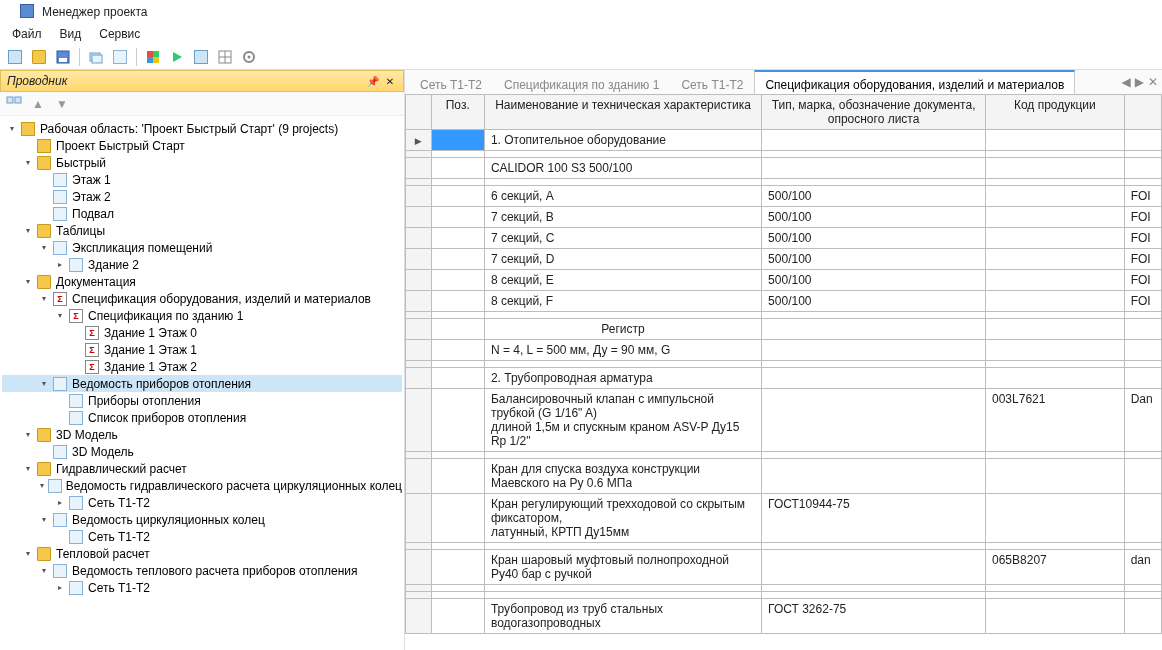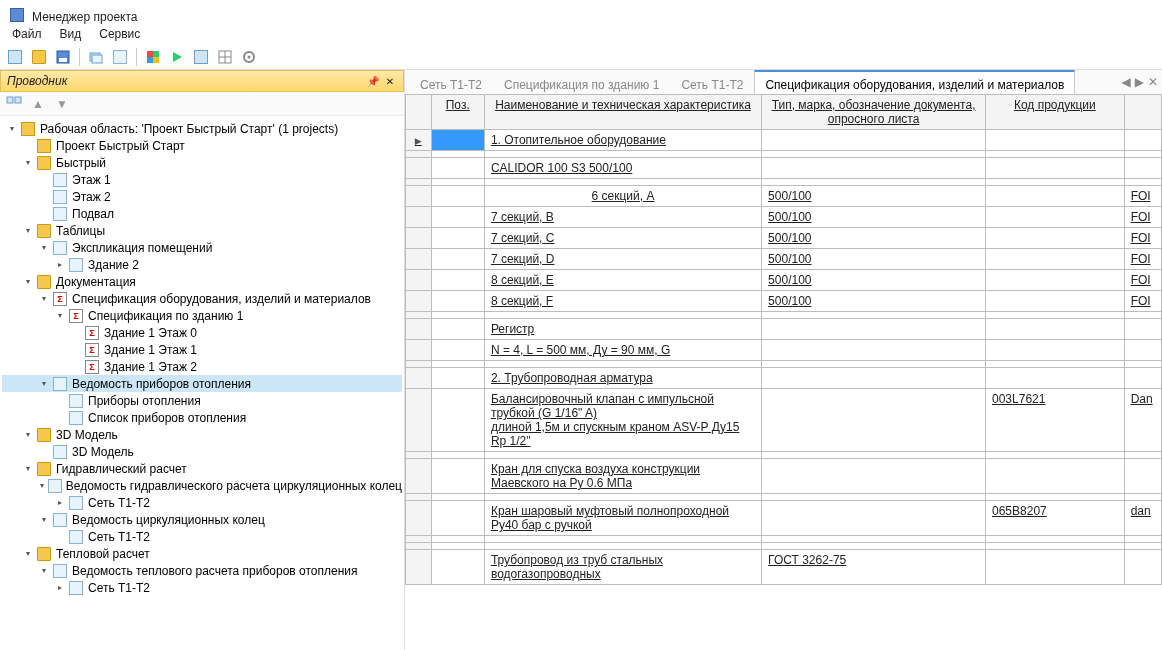--- a/index.html
+++ b/index.html
@@ -1,17 +1,17 @@
 <!DOCTYPE html>
 <html><head>
 <meta charset="utf-8">
 <style>
 * { box-sizing: border-box; margin: 0; padding: 0; font-family: "Segoe UI", Tahoma, sans-serif; font-size: 12px; }
 body { background: #fff; color: #222; width: 1162px; height: 650px; overflow: hidden; position: relative; }
-.titlebar { height: 24px; display: flex; align-items: flex-end; padding: 0 10px; background: #fff; }
+.titlebar { height: 24px; display: flex; align-items: center; padding: 0 20px; background: #fff; }
 .titlebar .app-icon { width: 16px; height: 16px; margin-right: 6px; }
 .titlebar .title { color: #222; }
 .menubar { height: 20px; display: flex; align-items: center; padding: 0 4px; gap: 2px; }
 .menubar .menu-item { padding: 2px 8px; cursor: default; }
 .toolbar { height: 26px; display: flex; align-items: center; padding: 0 4px; gap: 2px; border-bottom: 1px solid #ddd; }
 .toolbar .tbtn { width: 22px; height: 22px; display: flex; align-items: center; justify-content: center; }
 .toolbar .sep { width: 1px; height: 18px; background: #ccc; margin: 0 3px; }
 .main { display: flex; height: calc(100% - 70px); }
 .explorer { width: 405px; display: flex; flex-direction: column; border-right: 1px solid #ddd; }
 .panel-header { background: linear-gradient(#ffe9a6, #ffd76d); height: 22px; display: flex; align-items: center; padding: 0 6px; border: 1px solid #e0c25c; }
@@ -24,21 +24,21 @@
 .tree-row .expander { width: 12px; height: 12px; display: flex; align-items: center; justify-content: center; color: #555; font-size: 8px; margin-right: 2px; }
 .tree-row .ticon { width: 16px; height: 16px; display: flex; align-items: center; justify-content: center; margin-right: 4px; }
 .tree-row .label { color: #000; }
 .tree-row.selected { background: #cde6f7; }
 .tree-row.selected .label { }
 .content { flex: 1; display: flex; flex-direction: column; overflow: hidden; }
 .tabstrip { height: 24px; display: flex; align-items: stretch; padding-left: 4px; background: #fafafa; }
 .tab { padding: 4px 10px 0; color: #888; border: 1px solid transparent; border-bottom: none; display: flex; align-items: center; cursor: default; }
 .tab.active { color: #000; background: #fff; border-color: #ccc; border-top: 2px solid #4a90e2; }
 .tabstrip .nav { margin-left: auto; padding: 0 4px; display: flex; align-items: center; color: #888; gap: 4px; }
-.grid-wrap { flex: 1; overflow: auto; position: relative; text-decoration: underline; }
+.grid-wrap { flex: 1; overflow: auto; position: relative; }
 table.grid { border-collapse: collapse; width: 100%; }
 table.grid th, table.grid td { border: 1px solid #bdbdbd; padding: 3px 6px; vertical-align: top; text-align: left; background: #fff; }
 table.grid th { background: #f4f4f4; font-weight: normal; text-align: center; height: 34px; }
 table.grid td.rowhead { background: #f4f4f4; width: 24px; text-align: center; }
 table.grid td.pos { width: 50px; }
 table.grid td.pos.sel { background: #3399ff; }
 table.grid td.name { width: 260px; }
 table.grid td.type { width: 210px; }
 table.grid td.code { width: 130px; }
 .rowmark { color: #555; font-size: 9px; }
@@ -138,21 +138,21 @@
         </div>
       <div class="ebtn">▲</div>
       <div class="ebtn">▼</div>
     </div>
     <div class="tree" id="tree">
         <div class="tree-row" style="padding-left: 4px;">
           <span class="expander">▾</span>
           <span class="ticon">
             <span class="ic ic-proj"></span>
           </span>
-          <span class="label">Рабочая область: 'Проект Быстрый Старт' (1 projects)</span>
+          <span class="label">Рабочая область: 'Проект Быстрый Старт' (9 projects)</span>
         </div>
         <div class="tree-row" style="padding-left: 20px;">
           <span class="expander"></span>
           <span class="ticon">
             <span class="ic ic-proj"></span>
           </span>
           <span class="label">Проект Быстрый Старт</span>
         </div>
         <div class="tree-row" style="padding-left: 20px;">
           <span class="expander">▾</span>
@@ -392,21 +392,21 @@
               <td class="rowhead"></td>
               <td class="pos"></td>
               <td class="name" style="white-space: pre-line;"></td>
               <td class="type"></td>
               <td class="code"></td>
               <td></td>
             </tr>
             <tr>
               <td class="rowhead"></td>
               <td class="pos"></td>
-              <td class="name" style="white-space: pre-line; text-align: center;">6 секций, A</td>
+              <td class="name" style="white-space: pre-line;">6 секций, A</td>
               <td class="type">500/100</td>
               <td class="code"></td>
               <td>FOI</td>
             </tr>
             <tr>
               <td class="rowhead"></td>
               <td class="pos"></td>
               <td class="name" style="white-space: pre-line;">7 секций, B</td>
               <td class="type">500/100</td>
               <td class="code"></td>
@@ -448,21 +448,21 @@
               <td class="rowhead"></td>
               <td class="pos"></td>
               <td class="name" style="white-space: pre-line;"></td>
               <td class="type"></td>
               <td class="code"></td>
               <td></td>
             </tr>
             <tr>
               <td class="rowhead"></td>
               <td class="pos"></td>
-              <td class="name" style="white-space: pre-line;">Регистр</td>
+              <td class="name" style="white-space: pre-line; text-align: center;">Регистр</td>
               <td class="type"></td>
               <td class="code"></td>
               <td></td>
             </tr>
             <tr>
               <td class="rowhead"></td>
               <td class="pos"></td>
               <td class="name" style="white-space: pre-line;">N = 4, L = 500 мм, Ду = 90 мм, G</td>
               <td class="type"></td>
               <td class="code"></td>
@@ -505,20 +505,29 @@
               <td class="rowhead"></td>
               <td class="pos"></td>
               <td class="name" style="white-space: pre-line;">Кран для спуска воздуха конструкции Маевского на Ру 0.6 МПа</td>
               <td class="type"></td>
               <td class="code"></td>
               <td></td>
             </tr>
             <tr>
               <td class="rowhead"></td>
               <td class="pos"></td>
+              <td class="name" style="white-space: pre-line;">Кран регулирующий трехходовой со скрытым фиксатором,
+латунный, КРТП Ду15мм</td>
+              <td class="type">ГОСТ10944-75</td>
+              <td class="code"></td>
+              <td></td>
+            </tr>
+            <tr>
+              <td class="rowhead"></td>
+              <td class="pos"></td>
               <td class="name" style="white-space: pre-line;"></td>
               <td class="type"></td>
               <td class="code"></td>
               <td></td>
             </tr>
             <tr>
               <td class="rowhead"></td>
               <td class="pos"></td>
               <td class="name" style="white-space: pre-line;">Кран шаровый муфтовый полнопроходной Ру40 бар с ручкой</td>
               <td class="type"></td>

